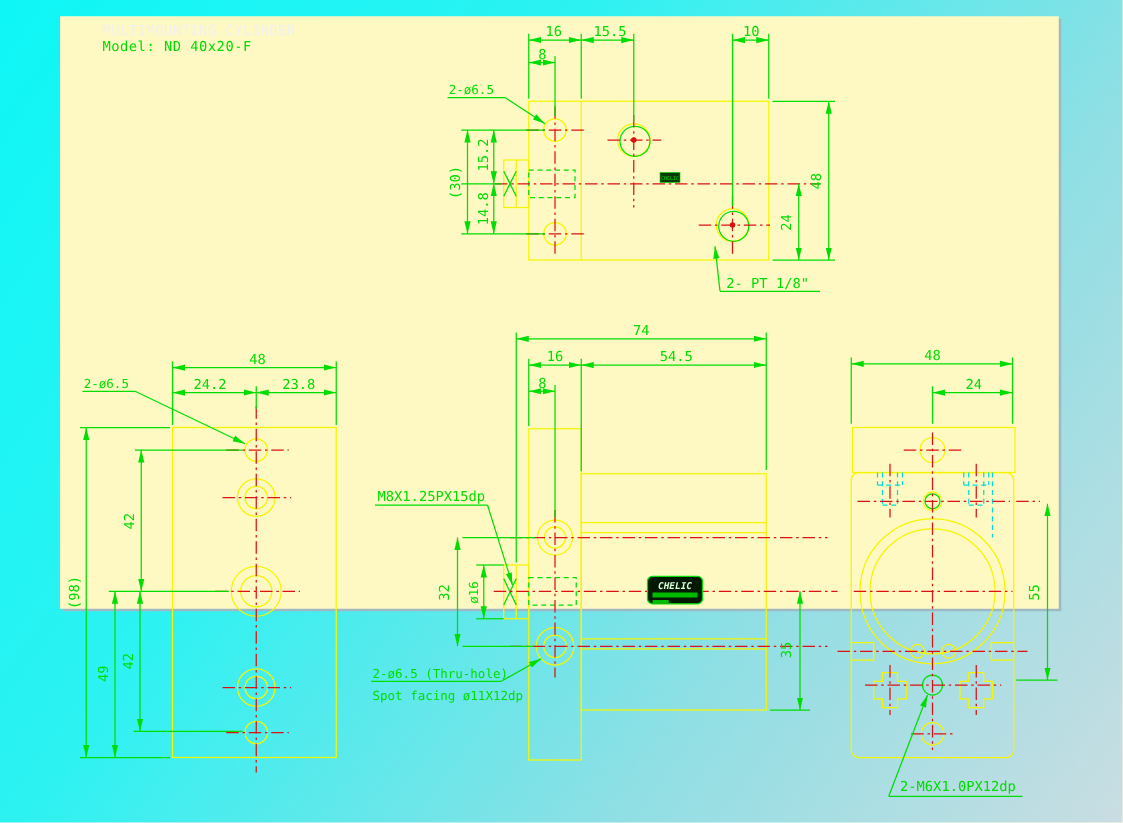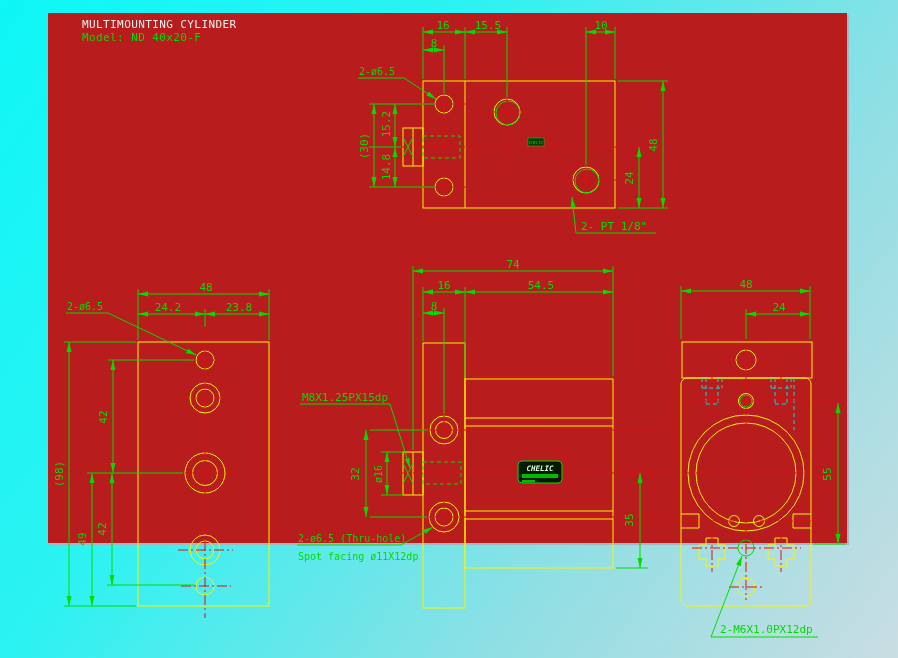--- a/index.html
+++ b/index.html
@@ -1,22 +1,22 @@
 <!DOCTYPE html>
 <html><head>
 <meta charset="utf-8">
 <style>
   html,body{margin:0;padding:0;width:898px;height:658px;overflow:hidden;}
   body{
     background:linear-gradient(125deg,#0ef6f6 0%,#2df2f2 35%,#8fdfe4 70%,#c9dde2 100%);
     font-family:"DejaVu Sans Mono","Liberation Mono",monospace;
   }
   #canvas{
-    position:absolute;left:48px;top:13px;width:799px;height:530px;
-    background:#b91c1c;
+    position:absolute;left:48px;top:13px;width:799px;height:474px;
+    background:#fef9c3;
     box-shadow:2px 2px 0 #9fb9c2;
   }
   svg{display:block;}
   .y{stroke:#f5f500;fill:none;stroke-width:1;}
   .g{stroke:#00dd00;fill:none;stroke-width:1;}
   .gd{stroke:#00dd00;fill:none;stroke-width:1;stroke-dasharray:4 3;}
   .r{stroke:#dd1111;fill:none;stroke-width:1;stroke-dasharray:10 3 2 3;}
   .rf{fill:#dd1111;stroke:none;}
   .c{stroke:#00dddd;fill:none;stroke-width:1;stroke-dasharray:4 3;}
   .dim{stroke:#00dd00;fill:none;stroke-width:1;marker-start:url(#ar);marker-end:url(#ar);}

